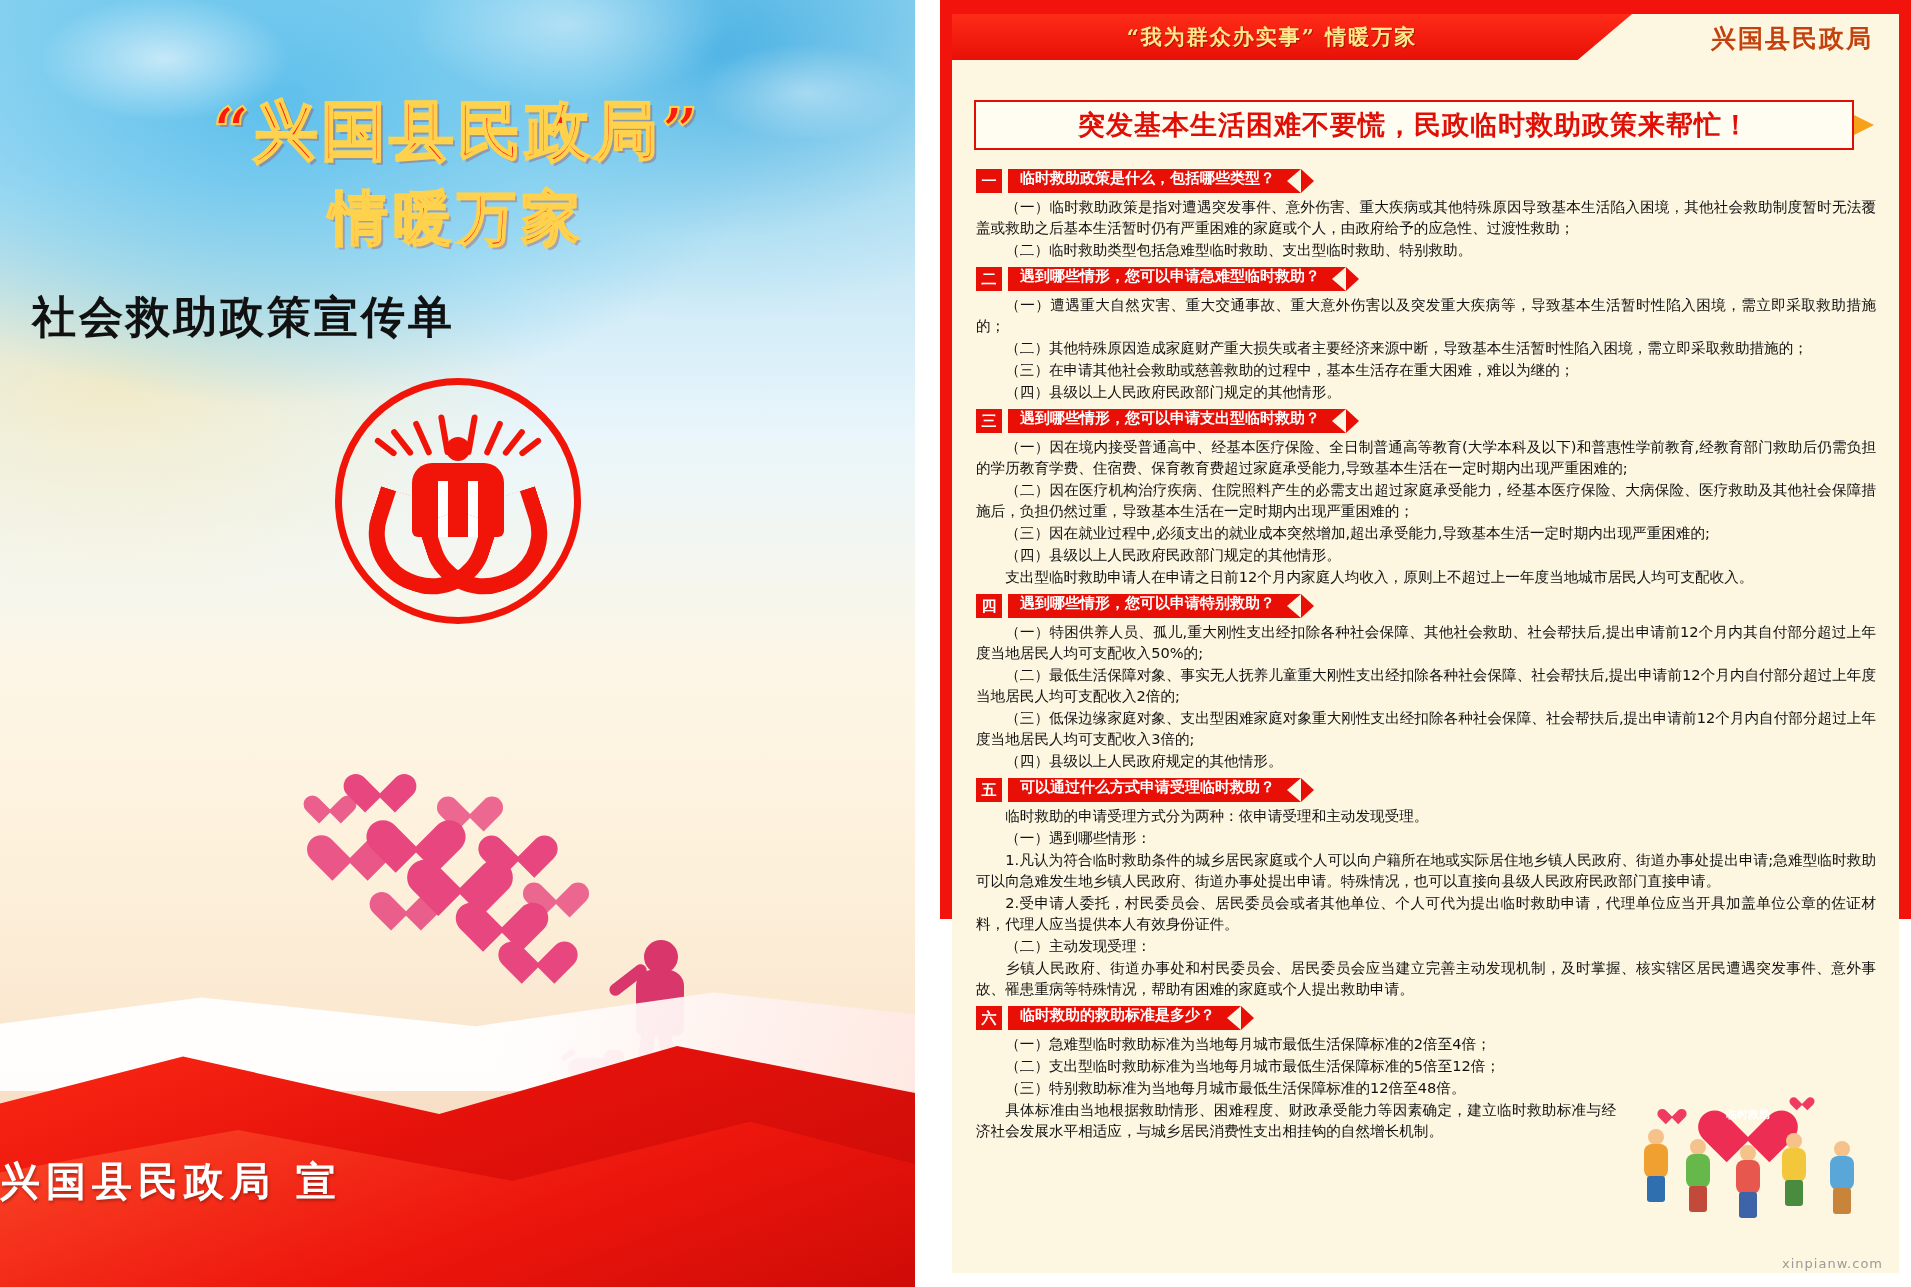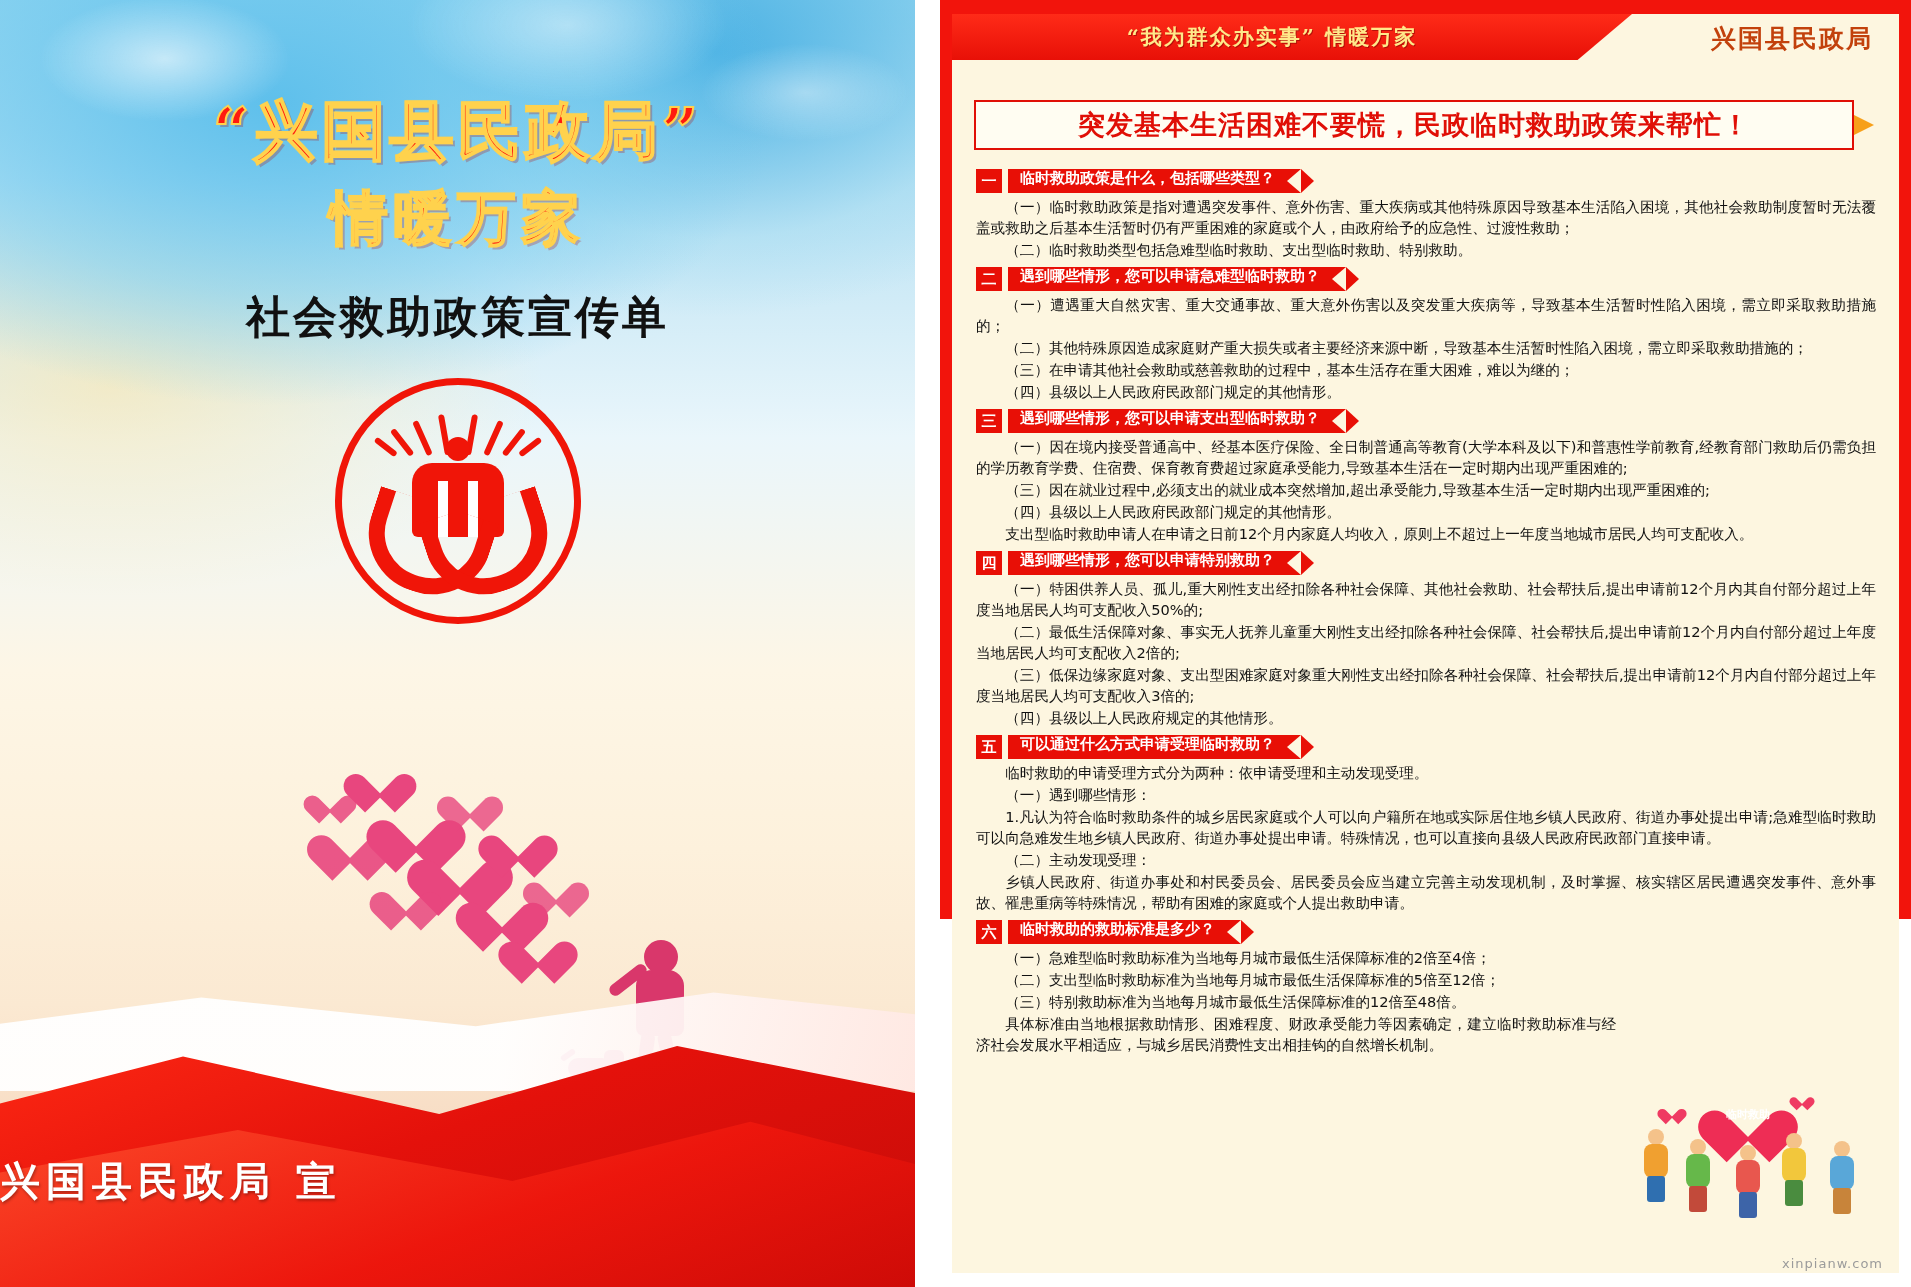--- a/index.html
+++ b/index.html
@@ -22,22 +22,22 @@
     opacity:.8;pointer-events:none;}
 
   .cover-title1{position:absolute;left:0;right:0;top:88px;text-align:center;
     font-family:"DejaVu Serif","Liberation Serif",serif;font-weight:bold;font-size:64px;letter-spacing:4px;
     color:#ff1a0f;-webkit-text-stroke:2px #ffd24d;
     text-shadow:0 0 2px #ffd24d, 3px 3px 0 rgba(180,0,0,.25);}
   .cover-title2{position:absolute;left:0;right:0;top:180px;text-align:center;
     font-family:"DejaVu Serif","Liberation Serif",serif;font-weight:bold;font-size:58px;letter-spacing:6px;
     color:#ff1a0f;-webkit-text-stroke:2px #ffd24d;
     text-shadow:0 0 2px #ffd24d, 3px 3px 0 rgba(180,0,0,.25);}
-  .cover-sub{position:absolute;left:0;right:0;top:288px;text-align:center;
-    font-family:"DejaVu Serif","Liberation Serif",serif;font-weight:bold;font-size:44px;letter-spacing:3px;color:#111;}
+  .cover-sub{position:absolute;left:0;right:0;top:288px;text-align:left;
+    font-family:"DejaVu Serif","Liberation Serif",serif;font-weight:bold;font-size:44px;letter-spacing:3px;color:#111;padding-left:32px;}
 
   
   .emblem{position:absolute;left:50%;top:378px;transform:translateX(-50%);width:232px;height:232px;
     border:7px solid #f01508;border-radius:50%;}
   .emblem .rays{position:absolute;left:50%;top:26px;transform:translateX(-50%);width:150px;height:44px;}
   .emblem .ray{position:absolute;bottom:0;width:6px;background:#f01508;border-radius:3px;transform-origin:50% 100%;}
   .emblem .dot{position:absolute;left:50%;top:52px;transform:translateX(-50%);width:24px;height:24px;border-radius:50%;background:#f01508;}
   .emblem .body{position:absolute;left:50%;top:78px;transform:translateX(-50%);width:92px;height:74px;background:#f01508;
     border-radius:20px 20px 6px 6px;}
   .emblem .body:before{content:"";position:absolute;left:26px;top:18px;width:10px;height:56px;background:#fff;}
@@ -233,20 +233,21 @@
 
         <div>
           <div class="qrow">
             <div class="qnum">三</div>
             <div class="qbar">
                 <span>遇到哪些情形，您可以申请支出型临时救助？</span>
                 <i class="tip"></i>
               </div>
           </div>
           <p class="para indent">（一）因在境内接受普通高中、经基本医疗保险、全日制普通高等教育(大学本科及以下)和普惠性学前教育,经教育部门救助后仍需负担的学历教育学费、住宿费、保育教育费超过家庭承受能力,导致基本生活在一定时期内出现严重困难的;</p>
+          <p class="para indent">（二）因在医疗机构治疗疾病、住院照料产生的必需支出超过家庭承受能力，经基本医疗保险、大病保险、医疗救助及其他社会保障措施后，负担仍然过重，导致基本生活在一定时期内出现严重困难的；</p>
           <p class="para indent">（三）因在就业过程中,必须支出的就业成本突然增加,超出承受能力,导致基本生活一定时期内出现严重困难的;</p>
           <p class="para indent">（四）县级以上人民政府民政部门规定的其他情形。</p>
           <p class="para indent">支出型临时救助申请人在申请之日前12个月内家庭人均收入，原则上不超过上一年度当地城市居民人均可支配收入。</p>
         </div>
 
         <div>
           <div class="qrow">
             <div class="qnum">四</div>
             <div class="qbar">
                 <span>遇到哪些情形，您可以申请特别救助？</span>
@@ -263,20 +264,21 @@
           <div class="qrow">
             <div class="qnum">五</div>
             <div class="qbar">
                 <span>可以通过什么方式申请受理临时救助？</span>
                 <i class="tip"></i>
               </div>
           </div>
           <p class="para indent">临时救助的申请受理方式分为两种：依申请受理和主动发现受理。</p>
           <p class="para indent">（一）遇到哪些情形：</p>
           <p class="para indent">1.凡认为符合临时救助条件的城乡居民家庭或个人可以向户籍所在地或实际居住地乡镇人民政府、街道办事处提出申请;急难型临时救助可以向急难发生地乡镇人民政府、街道办事处提出申请。特殊情况，也可以直接向县级人民政府民政部门直接申请。</p>
+          <p class="para indent">2.受申请人委托，村民委员会、居民委员会或者其他单位、个人可代为提出临时救助申请，代理单位应当开具加盖单位公章的佐证材料，代理人应当提供本人有效身份证件。</p>
           <p class="para indent">（二）主动发现受理：</p>
           <p class="para indent">乡镇人民政府、街道办事处和村民委员会、居民委员会应当建立完善主动发现机制，及时掌握、核实辖区居民遭遇突发事件、意外事故、罹患重病等特殊情况，帮助有困难的家庭或个人提出救助申请。</p>
         </div>
 
         <div>
           <div class="qrow">
             <div class="qnum">六</div>
             <div class="qbar">
                 <span>临时救助的救助标准是多少？</span>
                 <i class="tip"></i>

